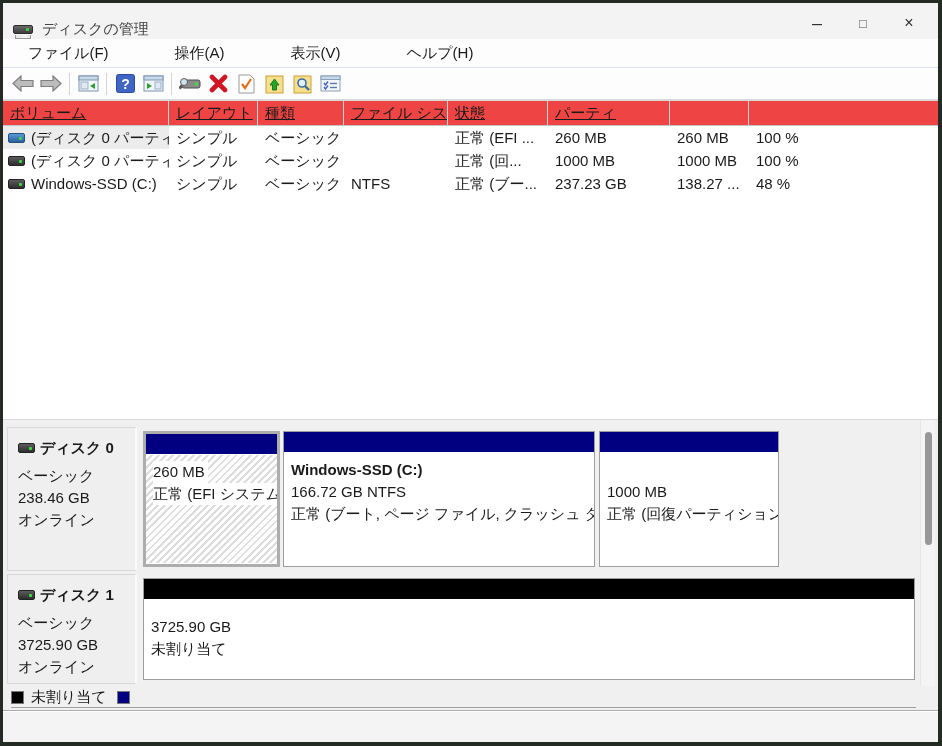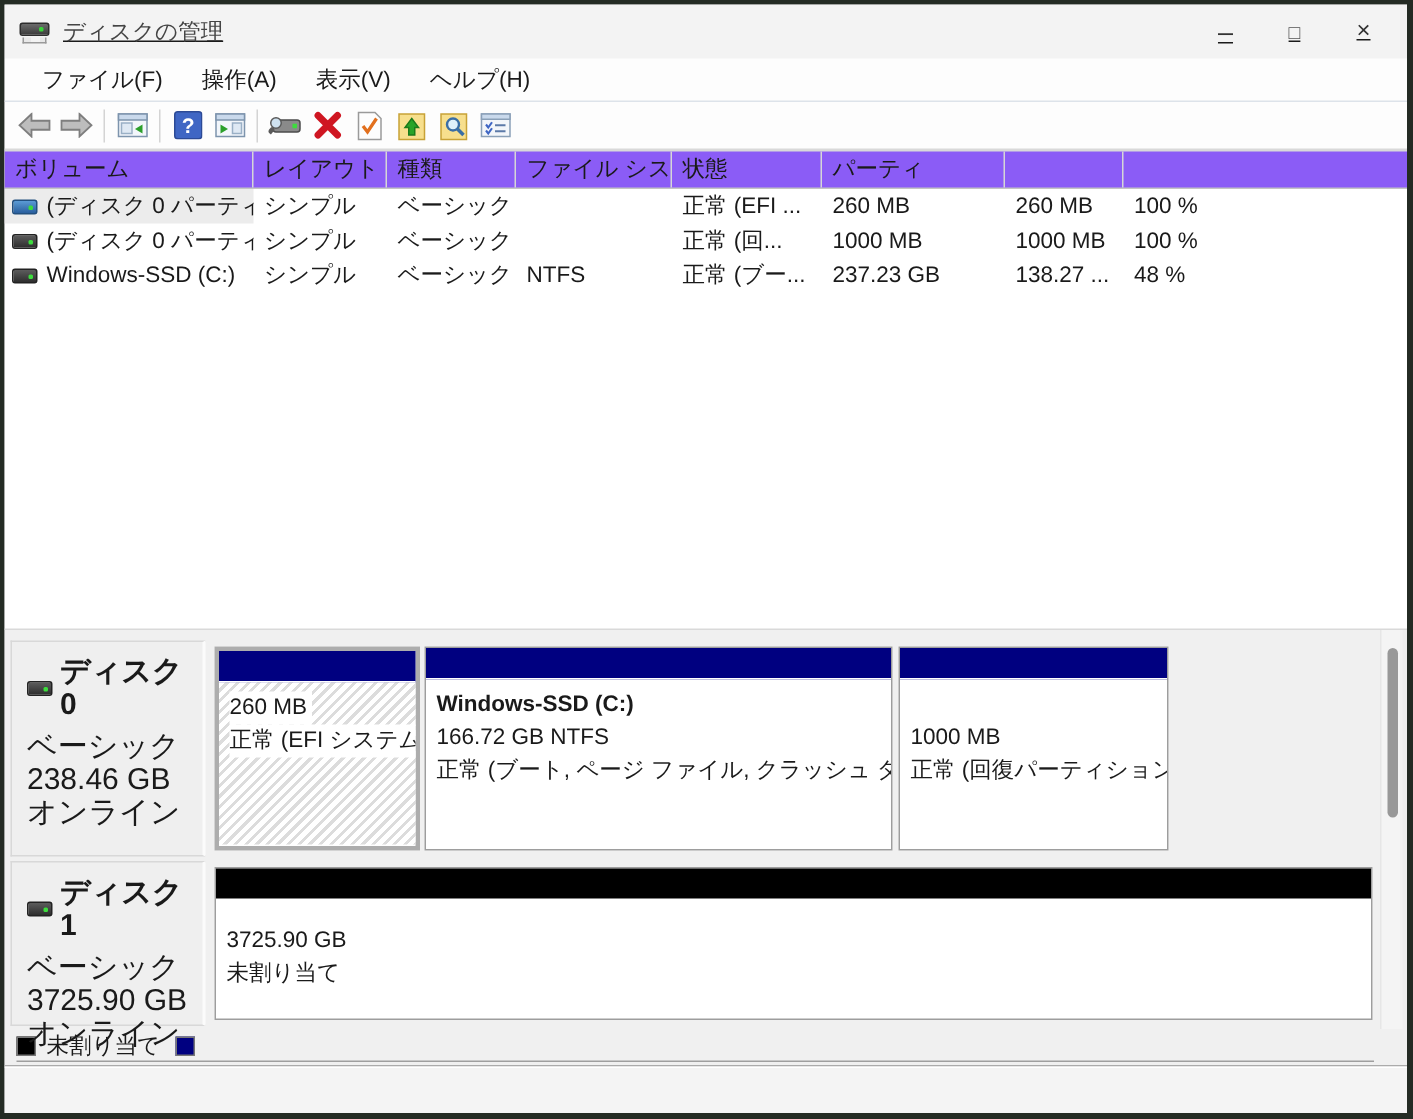--- a/index.html
+++ b/index.html
@@ -3,70 +3,70 @@
 <meta charset="utf-8">
 <style>
   * { margin:0; padding:0; box-sizing:border-box; }
   html,body { width:942px; height:746px; background:#e8e8e8; }
   body { font-family:"Liberation Sans","DejaVu Sans",sans-serif; font-size:15px; color:#1a1a1a; }
 
   .window { width:942px; height:746px; border:3px solid #242b24; border-right-width:4px; border-bottom-width:4px;
             background:#f0f0f0; display:flex; flex-direction:column; overflow:hidden; }
 
   
-  .titlebar { height:36px; background:#f3f3f3; display:flex; align-items:center; padding:0 6px 0 10px; flex:none;text-decoration:underline; }
+  .titlebar { height:36px; background:#f3f3f3; display:flex; align-items:flex-end; padding:0 6px 0 10px; flex:none; }
   .app-icon { width:20px; height:16px; position:relative; margin-right:9px; flex:none; }
   .app-icon .box { position:absolute; left:0; top:2px; width:20px; height:9px; border-radius:2px;
                    background:linear-gradient(#6a6a6a,#3c3c3c); border:1px solid #2c2c2c; }
   .app-icon .led { position:absolute; right:4px; top:5px; width:3px; height:3px; background:#39d239; border-radius:1px; }
   .app-icon .feet { position:absolute; left:2px; top:12px; width:16px; height:4px;
                     background:linear-gradient(90deg,#e8e8e8 0 5px,transparent 5px 11px,#e8e8e8 11px);
                     border:1px solid #9a9a9a; border-top:none; }
   .title-text { color:#444; font-size:15px; }
   .tb-spacer { flex:1; }
   .win-btn { width:46px; height:32px; display:flex; align-items:center; justify-content:center;
              color:#333; font-size:15px; }
   .win-btn.min { font-size:18px; }
   .win-btn.max { font-size:13px; color:#555; }
   .win-btn.close { font-size:16px; }
 
   
   .menubar { height:29px; background:#fdfdfd; display:flex; align-items:center; padding-left:12px;
-             border-bottom:1px solid #dde3ea; flex:none; }
+             border-bottom:1px solid #dde3ea; flex:none;gap:40px; }
   .menu-item { padding:4px 13px; font-size:15px; color:#1a1a1a; }
 
   
   .toolbar { height:32px; background:#fdfdfd; display:flex; align-items:center; padding-left:6px;
              border-bottom:1px solid #d9d9d9; flex:none; }
   .tool-btn { width:28px; height:26px; display:flex; align-items:center; justify-content:center; flex:none; }
   .tool-sep { width:1px; height:22px; background:#d4d4d4; margin:0 4px; flex:none; }
 
   
   .listview { height:320px; background:#fff; flex:none; border-bottom:1px solid #d9d9d9; }
   .lv-grid { display:grid; grid-template-columns:166px 89px 86px 104px 100px 122px 79px 118px 1fr; }
-  .lv-head { background:#8b5cf6; border-top:1px solid #d9d9d9; border-bottom:1px solid #c4c4c4; }
+  .lv-head { background:#ef4444; border-top:1px solid #d9d9d9; border-bottom:1px solid #c4c4c4;text-decoration:underline; }
   .lv-head .hcell { height:24px; line-height:23px; padding-left:7px; font-size:15px; color:#1a1a1a;
                     border-right:1px solid #d6d6d6; overflow:hidden; white-space:nowrap; }
   .lv-row { height:23px; }
   .lv-row .cell { line-height:23px; padding-left:7px; font-size:15px; white-space:nowrap; overflow:hidden; }
   .lv-row .vol { display:flex; align-items:center; gap:6px; padding-left:5px; }
   .lv-row .vol.selected { background:#ececec; }
   .drive-ico { width:17px; height:10px; border-radius:2px; position:relative; flex:none;
                background:linear-gradient(#5c5c5c,#2e2e2e); border:1px solid #222; }
   .drive-ico::after { content:""; position:absolute; right:2px; top:3px; width:3px; height:3px;
                       background:#3ddc3d; border-radius:1px; }
   .drive-ico.blue { background:linear-gradient(#5b9bd5,#2a5f9e); border-color:#23507f; }
 
   
   .graphview { height:266px; background:#f0f0f0; position:relative; flex:none; padding:7px 0 0 4px; }
   .disk-row { display:flex; margin-bottom:3px; }
   .disk-info { width:130px; flex:none; background:#efefef; border:1px solid #d8d8d8; border-right:2px solid #fbfbfb;
                padding:9px 6px 0 10px; }
   .disk-info .dname { font-weight:bold; display:flex; align-items:center; gap:5px; margin-bottom:6px; }
-  .disk-info div { line-height:22px; font-size:20px; }
+  .disk-info div { line-height:22px; font-size:15px; }
   .disk-canvas { flex:1; position:relative; }
   .row-d0 { height:144px; }
   .row-d1 { height:110px; }
 
   .part { position:absolute; top:4px; bottom:4px; background:#fff; border:1px solid #9d9d9d; }
   .part .bar { height:21px; border-bottom:1px solid #fff; }
   .part .body { padding:6px 0 0 7px; height:calc(100% - 22px); font-size:15px; line-height:22px;
                 white-space:nowrap; overflow:hidden; }
   .part.selected { border:3px solid #adadad; }
   .part.selected .body { background:repeating-linear-gradient(135deg,#ffffff 0 3px,#dcdcdc 3px 5px); }

